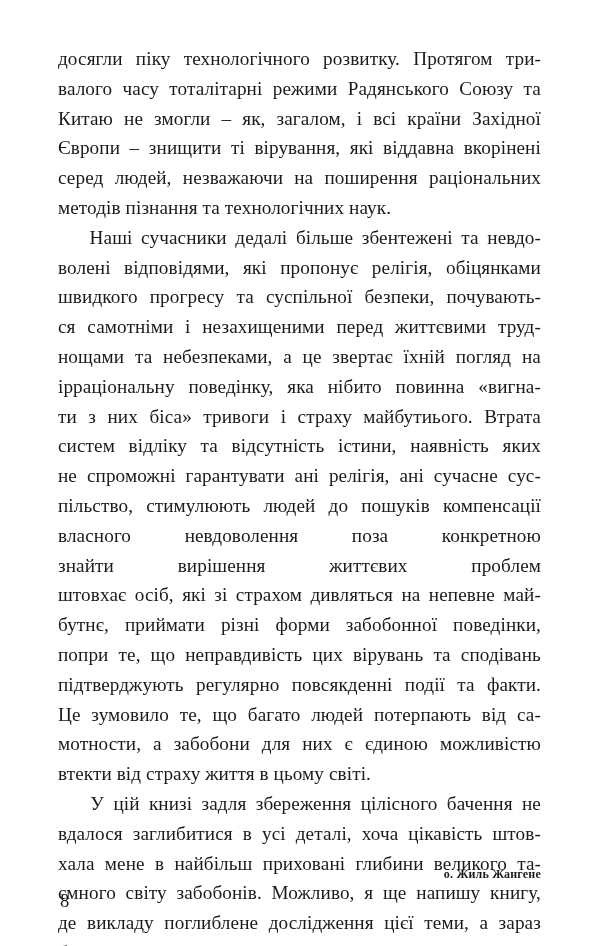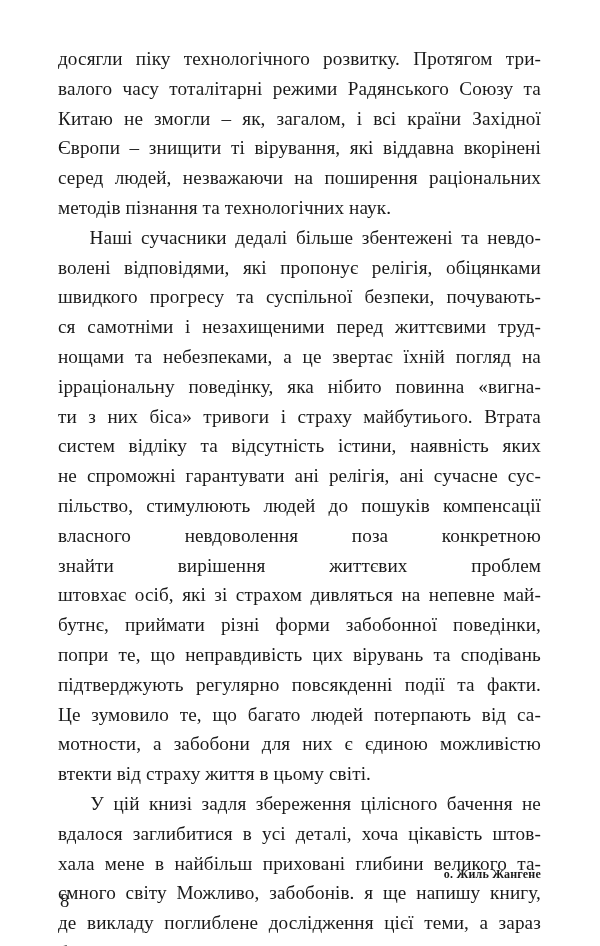--- a/index.html
+++ b/index.html
@@ -109,21 +109,21 @@
         <div class="line"><span>попри</span><span>те,</span><span>що</span><span>неправдивість</span><span>цих</span><span>вірувань</span><span>та</span><span>сподівань</span></div>
         <div class="line"><span>підтверджують</span><span>регулярно</span><span>повсякденні</span><span>події</span><span>та</span><span>факти.</span></div>
         <div class="line"><span>Це</span><span>зумовило</span><span>те,</span><span>що</span><span>багато</span><span>людей</span><span>потерпають</span><span>від</span><span>са-</span></div>
         <div class="line"><span>мотности,</span><span>а</span><span>забобони</span><span>для</span><span>них</span><span>є</span><span>єдиною</span><span>можливістю</span></div>
         <div class="line flush">втекти від страху життя в цьому світі.</div>
       </div>
       <div>
         <div class="line indent"><span>У</span><span>цій</span><span>книзі</span><span>задля</span><span>збереження</span><span>цілісного</span><span>бачення</span><span>не</span></div>
         <div class="line"><span>вдалося</span><span>заглибитися</span><span>в</span><span>усі</span><span>деталі,</span><span>хоча</span><span>цікавість</span><span>штов-</span></div>
         <div class="line"><span>хала</span><span>мене</span><span>в</span><span>найбільш</span><span>приховані</span><span>глибини</span><span>великого</span><span>та-</span></div>
-        <div class="line"><span>ємного</span><span>світу</span><span>Можливо,</span><span>забобонів.</span><span>я</span><span>ще</span><span>напишу</span><span>книгу,</span></div>
+        <div class="line"><span>ємного</span><span>світу</span><span>забобонів.</span><span>Можливо,</span><span>я</span><span>ще</span><span>напишу</span><span>книгу,</span></div>
         <div class="line"><span>де</span><span>викладу</span><span>поглиблене</span><span>дослідження</span><span>цієї</span><span>теми,</span><span>а</span><span>зараз</span></div>
         <div class="line"><span>бажаю</span><span>вам</span><span>приємного</span><span>читання,</span><span>перед</span><span>початком</span><span>якого</span></div>
       </div>
     </div>
 
   <div class="signature">о. Жиль Жангене</div>
 
   <div class="folio">8</div>
 
 </div>

